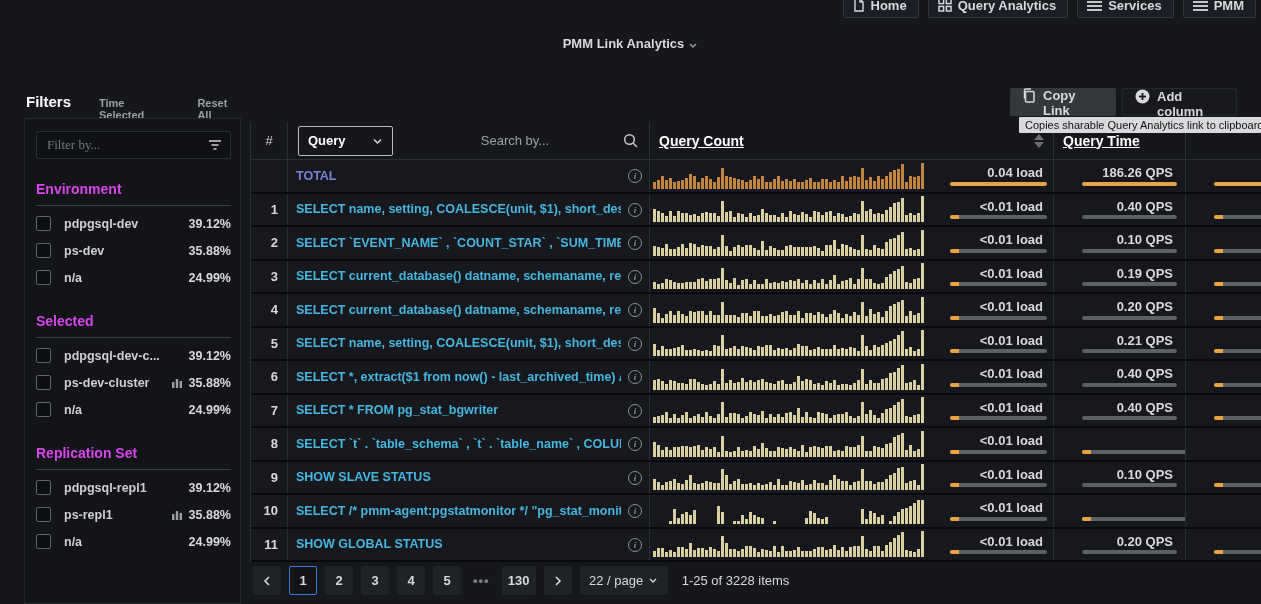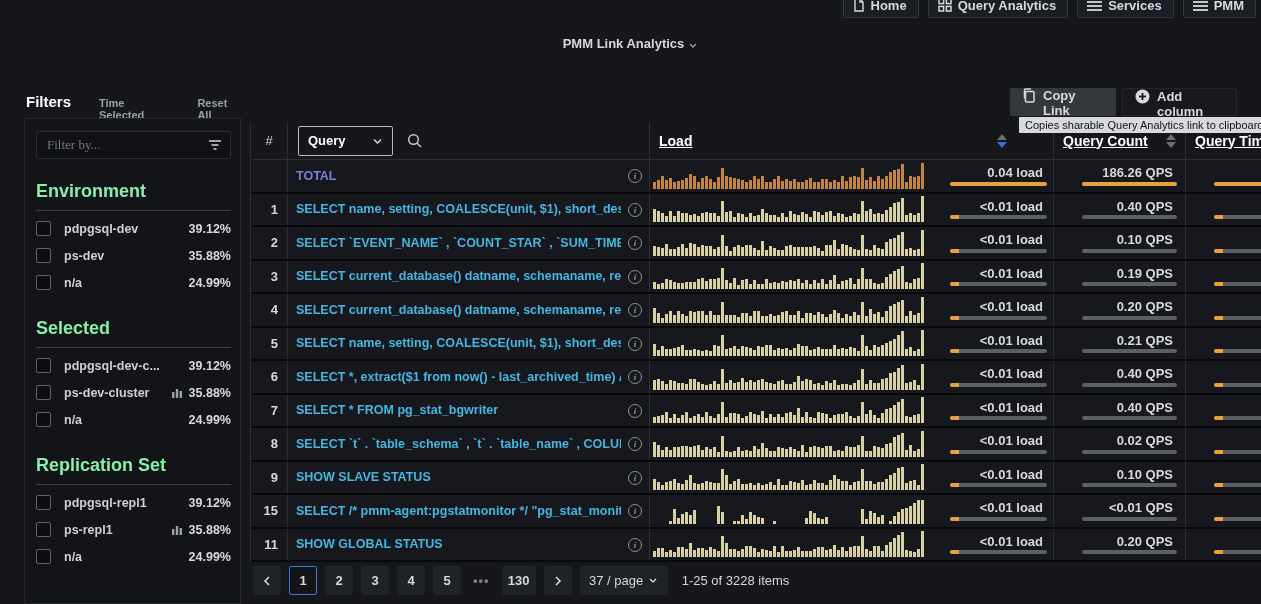--- a/index.html
+++ b/index.html
@@ -31,21 +31,21 @@
   .filters-head .lnk.s2{margin-left:31px}
   .fpanel{position:absolute;left:24px;top:118px;width:217px;height:486px;background:var(--panel);
     border:1px solid #24272c;padding:12px 9px 0 11px;overflow:hidden}
   .finput{position:relative;width:100%;height:28px;background:#0f1114;border:1px solid var(--border);border-radius:2px}
   .finput input{width:100%;height:100%;background:transparent;border:0;outline:none;color:var(--txt);
     font-size:13px;padding:0 28px 0 10px;font-family:Liberation Serif, serif}
   .finput input::placeholder{color:var(--dim)}
   .finput .ic{position:absolute;right:8px;top:7px}
   .fsec{margin-top:22px}
   .fsec .trow{display:flex;justify-content:space-between;align-items:baseline}
-  .fsec .t{font-size:18px;font-weight:bold;color:#86efac}
+  .fsec .t{font-size:14px;font-weight:bold;color:#d946ef}
   .fsec .showall{font-size:13px;font-weight:bold;color:var(--showall);cursor:pointer}
   .fsec hr{border:0;border-top:1px solid #3a3d42;margin:8px 0 4px 0}
   .fitem{display:flex;align-items:center;height:27px;font-size:12.5px;font-weight:bold;color:#cfd0d2}
   .cb{width:15px;height:15px;border:1px solid #61656b;border-radius:2px;background:#0c0e11;margin-right:13px;flex:0 0 15px;cursor:pointer}
   .fitem .lbl{flex:1;white-space:nowrap;overflow:hidden;cursor:pointer}
   .fitem .chart{margin-right:6px}
   .fitem .pct{color:var(--txt)}
 
   
   .btn{position:absolute;top:88px;height:28px;display:flex;align-items:flex-start;gap:7px;
@@ -297,34 +297,28 @@
     <div class="cell qhead">
       <div class="qdrop">
         <span>Query</span>
         <span>
             <svg width="11" height="8" viewBox="0 0 11 8">
               <polyline points="2,2.5 5.5,6 9,2.5" fill="none" stroke="#d8d9da" stroke-width="1.5"></polyline>
             </svg>
           </span>
       </div>
       <div class="srch">
+        <input placeholder="Search by..." style="">
         <span>
             <svg width="16" height="16" viewBox="0 0 16 16">
               <circle cx="6.5" cy="6.5" r="4.8" fill="none" stroke="#c7c8c9" stroke-width="1.5"></circle>
               <line x1="10.2" y1="10.2" x2="14" y2="14" stroke="#c7c8c9" stroke-width="1.5"></line>
             </svg>
           </span>
       </div>
-    </div>
-    <div class="cell colhead load">
-      <span class="cl">Load</span>
-      <span class="sort">
-          <span class="tri up"></span>
-          <span class="tri dn on"></span>
-        </span>
     </div>
     <div class="cell colhead">
       <span class="cl">Query Count</span>
       <span class="sort">
           <span class="tri up"></span>
           <span class="tri dn"></span>
         </span>
     </div>
     <div class="cell colhead">
       <span class="cl">Query Time</span>
@@ -1158,26 +1152,20 @@
             <i style="height:11.1px"></i>
             <i style="height:5.3px"></i>
             <i style="height:7.3px"></i>
             <i style="height:26px"></i>
           </div>
           <span class="val">&lt;0.01 load</span>
           <div class="mbar loadbar">
             <div class="head" style="width:9px"></div>
           </div>
         </div>
-        <div class="cell qpscell">
-          <span class="val">0.02 QPS</span>
-          <div class="mbar qpsbar">
-            <div class="head" style="width:0px"></div>
-          </div>
-        </div>
         <div class="cell">
           <div class="mbar timebar">
             <div class="head" style="width:9px"></div>
           </div>
         </div>
       </div>
       <div class="trow drow">
         <div class="cell numcell">9</div>
         <div class="cell qcell">
           <span class="qlink">SHOW SLAVE STATUS</span>
@@ -1265,21 +1253,21 @@
             <div class="head" style="width:0px"></div>
           </div>
         </div>
         <div class="cell">
           <div class="mbar timebar">
             <div class="head" style="width:9px"></div>
           </div>
         </div>
       </div>
       <div class="trow drow">
-        <div class="cell numcell">15</div>
+        <div class="cell numcell">10</div>
         <div class="cell qcell">
           <span class="qlink">SELECT /* pmm-agent:pgstatmonitor */ "pg_stat_monit…</span>
           <span class="infoi">i</span>
         </div>
         <div class="cell">
           <div class="spark">
             <i style="height:0px"></i>
             <i style="height:0px"></i>
             <i style="height:0px"></i>
             <i style="height:0px"></i>
@@ -1344,26 +1332,20 @@
             <i style="height:14.2px"></i>
             <i style="height:15.1px"></i>
             <i style="height:17.8px"></i>
             <i style="height:20.4px"></i>
             <i style="height:23.9px"></i>
             <i style="height:24px"></i>
           </div>
           <span class="val">&lt;0.01 load</span>
           <div class="mbar loadbar">
             <div class="head" style="width:9px"></div>
-          </div>
-        </div>
-        <div class="cell qpscell">
-          <span class="val">&lt;0.01 QPS</span>
-          <div class="mbar qpsbar">
-            <div class="head" style="width:0px"></div>
           </div>
         </div>
         <div class="cell">
           <div class="mbar timebar">
             <div class="head" style="width:9px"></div>
           </div>
         </div>
       </div>
       <div class="trow drow">
         <div class="cell numcell">11</div>
@@ -1476,19 +1458,19 @@
       <div class="pbtn">5</div>
     </span>
   <span class="pdots">•••</span>
   <div class="pbtn wide">130</div>
   <div class="pbtn">
       <svg width="8" height="12" viewBox="0 0 8 12">
         <polyline points="2,2 6,6 2,10" fill="none" stroke="#d8d9da" stroke-width="1.6"></polyline>
       </svg>
     </div>
   <div class="psize">
-    <span>37 / page</span>
+    <span>22 / page</span>
     <svg width="10" height="7" viewBox="0 0 10 7">
         <polyline points="2,2 5,5 8,2" fill="none" stroke="#d8d9da" stroke-width="1.3"></polyline>
       </svg>
   </div>
   <span class="psummary">1-25 of 3228 items</span>
 </div>
 
 </body></html>

